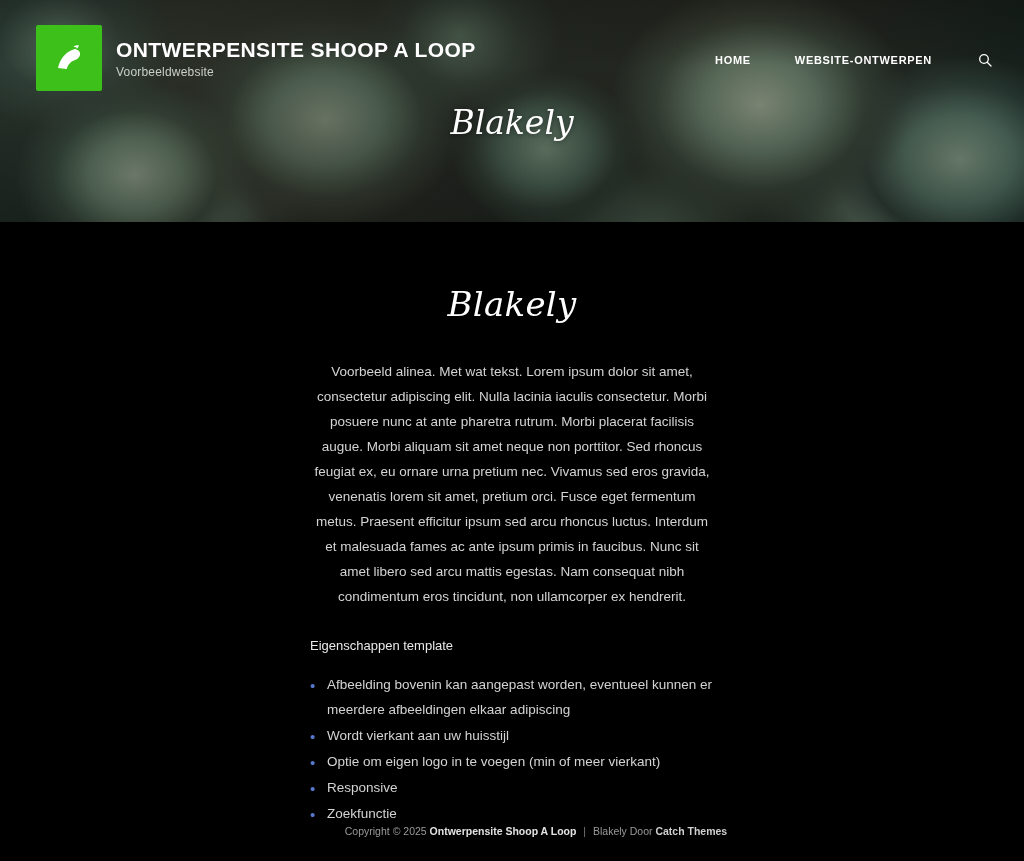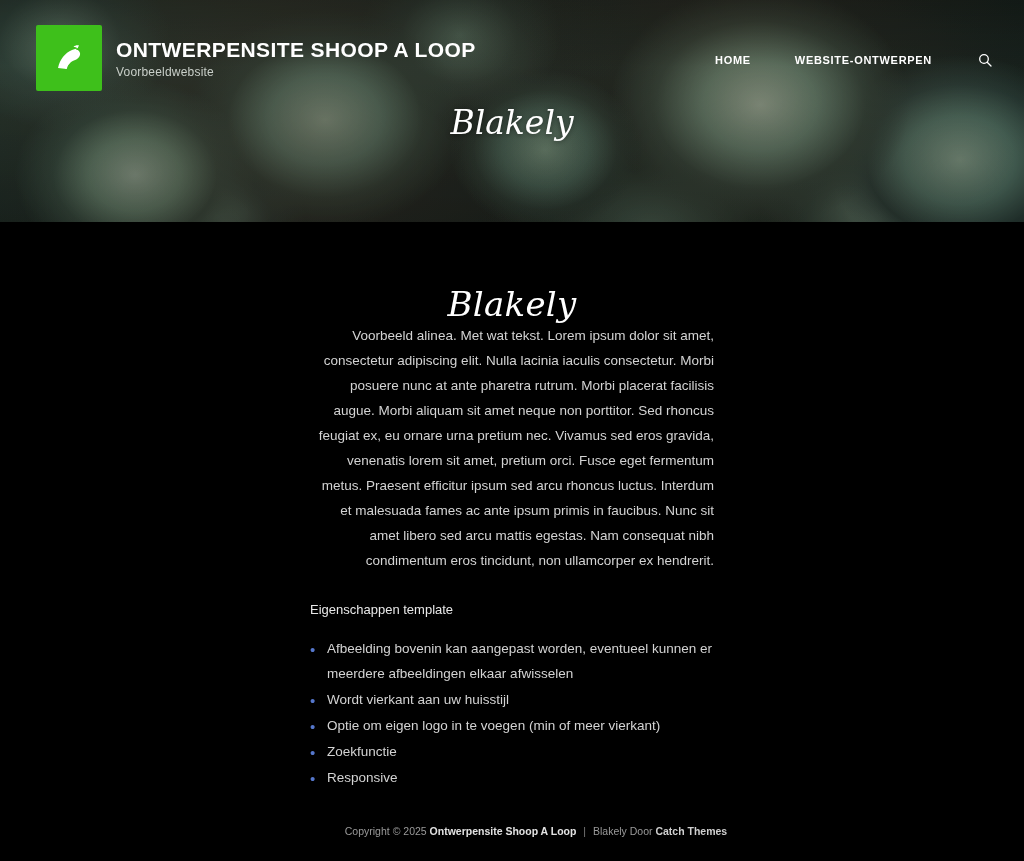--- a/index.html
+++ b/index.html
@@ -148,24 +148,25 @@
   .entry-title {
     text-align: center;
     color: #ffffff;
     font-family: "DejaVu Serif", serif;
     font-style: italic;
     font-size: 34px;
     font-weight: normal;
     letter-spacing: .3px;
   }
   .entry-body {
+    margin-top: 36px;
     color: #d3d3d3;
     font-size: 13.5px;
     line-height: 1.85;
-    text-align: right;
+    text-align: center;
   }
   .entry-subtitle {
     margin-top: 28px;
     color: #e8e8e8;
     font-size: 13px;
     font-weight: normal;
   }
   .feature-list {
     margin-top: 20px;
     list-style: none;
@@ -243,25 +244,25 @@
 
   <div class="hero-title">Blakely</div>
 </div>
 
 <main class="content">
   <article class="entry">
     <h1 class="entry-title">Blakely</h1>
     <p class="entry-body">Voorbeeld alinea. Met wat tekst. Lorem ipsum dolor sit amet, consectetur adipiscing elit. Nulla lacinia iaculis consectetur. Morbi posuere nunc at ante pharetra rutrum. Morbi placerat facilisis augue. Morbi aliquam sit amet neque non porttitor. Sed rhoncus feugiat ex, eu ornare urna pretium nec. Vivamus sed eros gravida, venenatis lorem sit amet, pretium orci. Fusce eget fermentum metus. Praesent efficitur ipsum sed arcu rhoncus luctus. Interdum et malesuada fames ac ante ipsum primis in faucibus. Nunc sit amet libero sed arcu mattis egestas. Nam consequat nibh condimentum eros tincidunt, non ullamcorper ex hendrerit.</p>
     <h2 class="entry-subtitle">Eigenschappen template</h2>
     <ul class="feature-list">
-      <li>Afbeelding bovenin kan aangepast worden, eventueel kunnen er meerdere afbeeldingen elkaar afwisselen</li>
+      <li>Afbeelding bovenin kan aangepast worden, eventueel kunnen er meerdere afbeeldingen elkaar adipiscing</li>
       <li>Wordt vierkant aan uw huisstijl</li>
       <li>Optie om eigen logo in te voegen (min of meer vierkant)</li>
+      <li>Responsive</li>
       <li>Zoekfunctie</li>
-      <li>Responsive</li>
     </ul>
   </article>
 </main>
 
 <footer class="site-footer">
   <span>Copyright © 2025</span>
   <span class="footer-strong">Ontwerpensite Shoop A Loop</span>
   <span class="sep">|</span>
   <span>Blakely Door</span>
   <a href="#">Catch Themes</a>

